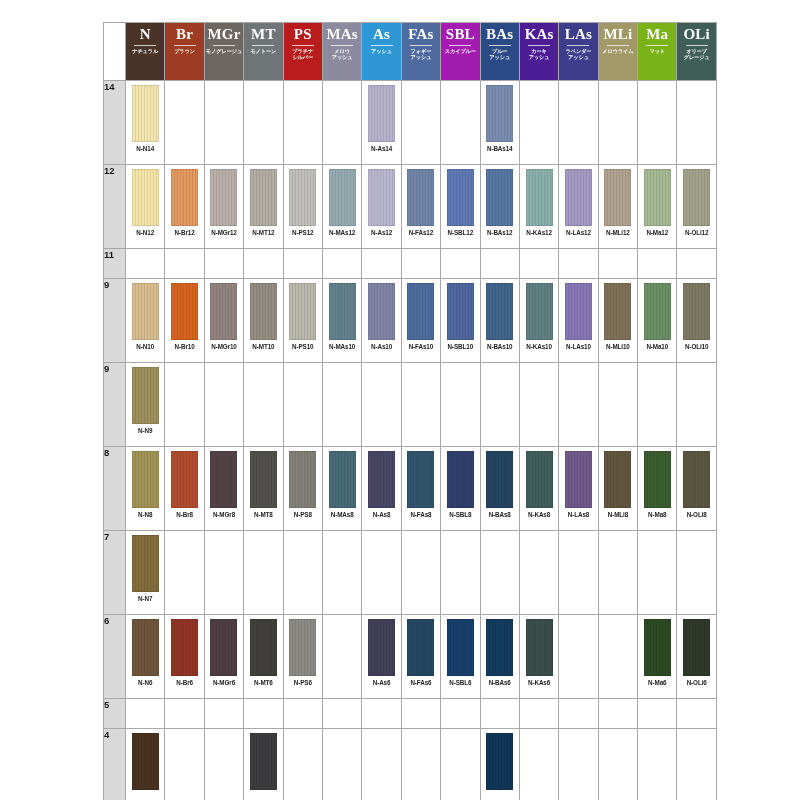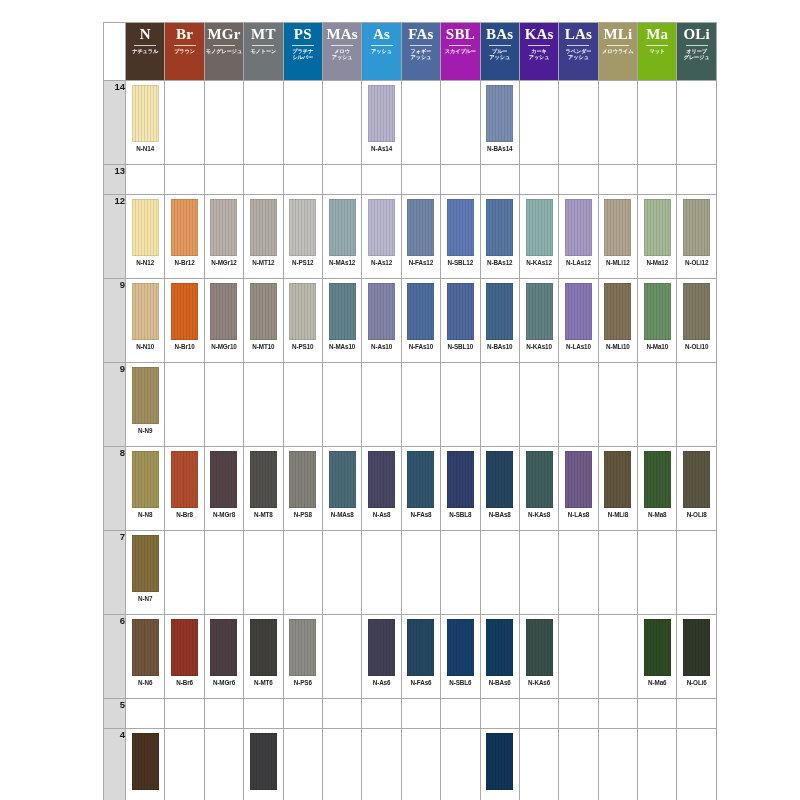--- a/index.html
+++ b/index.html
@@ -83,21 +83,21 @@
     color: #ffffff;
     font-weight: bold;
     white-space: pre-line;
     text-align: center;
     letter-spacing: -0.1px;
   }
 
   
   td.lvl {
     background: #d9d9d9;
-    text-align: right;
+    text-align: left;
     vertical-align: middle;
     font-size: 9.5px;
     font-weight: bold;
     color: #1a1a1a;
     border-left: 1px solid #8c8c8c;
     border-right: 1px solid #8c8c8c;
     border-top: 1px solid #ffffff;
     border-bottom: 1px solid #ffffff;
   }
 
@@ -182,21 +182,21 @@
                 <div class="hdr-jp">モノグレージュ</div>
               </div>
             </th>
             <th class="hdr" style="background: rgb(111, 117, 119);">
               <div class="hdr-inner">
                 <div class="hdr-code">MT</div>
                 <div class="hdr-rule"></div>
                 <div class="hdr-jp">モノトーン</div>
               </div>
             </th>
-            <th class="hdr" style="background: #0369a1;">
+            <th class="hdr" style="background: #b91c1c;">
               <div class="hdr-inner">
                 <div class="hdr-code">PS</div>
                 <div class="hdr-rule"></div>
                 <div class="hdr-jp">プラチナ
 シルバー</div>
               </div>
             </th>
             <th class="hdr" style="background: rgb(139, 138, 158);">
               <div class="hdr-inner">
                 <div class="hdr-code">MAs</div>
@@ -302,38 +302,20 @@
                 <div class="swatch" style="height: 57px; background: repeating-linear-gradient(90deg, rgb(116, 134, 168) 0px, rgb(128, 147, 185) 1px, rgb(116, 134, 168) 2px, rgb(104, 121, 151) 3px);"></div>
                 <div class="sw-label">N-BAs14</div>
               </div>
             </td>
             <td class="cell empty"></td>
             <td class="cell empty"></td>
             <td class="cell empty"></td>
             <td class="cell empty"></td>
             <td class="cell empty"></td>
           </tr>
-          <tr class="r-short">
-            <td class="lvl">13</td>
-            <td class="cell empty"></td>
-            <td class="cell empty"></td>
-            <td class="cell empty"></td>
-            <td class="cell empty"></td>
-            <td class="cell empty"></td>
-            <td class="cell empty"></td>
-            <td class="cell empty"></td>
-            <td class="cell empty"></td>
-            <td class="cell empty"></td>
-            <td class="cell empty"></td>
-            <td class="cell empty"></td>
-            <td class="cell empty"></td>
-            <td class="cell empty"></td>
-            <td class="cell empty"></td>
-            <td class="cell empty"></td>
-          </tr>
           <tr class="r-tall">
             <td class="lvl">12</td>
             <td class="cell">
               <div class="cell-inner">
                 <div class="swatch" style="height: 57px; background: repeating-linear-gradient(90deg, rgb(234, 217, 160) 0px, rgb(255, 239, 176) 1px, rgb(234, 217, 160) 2px, rgb(211, 195, 144) 3px);"></div>
                 <div class="sw-label">N-N12</div>
               </div>
             </td>
             <td class="cell">
               <div class="cell-inner">
@@ -412,20 +394,38 @@
                 <div class="swatch" style="height: 57px; background: repeating-linear-gradient(90deg, rgb(156, 176, 141) 0px, rgb(172, 194, 155) 1px, rgb(156, 176, 141) 2px, rgb(140, 158, 127) 3px);"></div>
                 <div class="sw-label">N-Ma12</div>
               </div>
             </td>
             <td class="cell">
               <div class="cell-inner">
                 <div class="swatch" style="height: 57px; background: repeating-linear-gradient(90deg, rgb(155, 154, 132) 0px, rgb(171, 169, 145) 1px, rgb(155, 154, 132) 2px, rgb(140, 139, 119) 3px);"></div>
                 <div class="sw-label">N-OLi12</div>
               </div>
             </td>
+          </tr>
+          <tr class="r-short">
+            <td class="lvl">11</td>
+            <td class="cell empty"></td>
+            <td class="cell empty"></td>
+            <td class="cell empty"></td>
+            <td class="cell empty"></td>
+            <td class="cell empty"></td>
+            <td class="cell empty"></td>
+            <td class="cell empty"></td>
+            <td class="cell empty"></td>
+            <td class="cell empty"></td>
+            <td class="cell empty"></td>
+            <td class="cell empty"></td>
+            <td class="cell empty"></td>
+            <td class="cell empty"></td>
+            <td class="cell empty"></td>
+            <td class="cell empty"></td>
           </tr>
           <tr class="r-tall">
             <td class="lvl">9</td>
             <td class="cell">
               <div class="cell-inner">
                 <div class="swatch" style="height: 57px; background: repeating-linear-gradient(90deg, rgb(206, 180, 137) 0px, rgb(227, 198, 151) 1px, rgb(206, 180, 137) 2px, rgb(185, 162, 123) 3px);"></div>
                 <div class="sw-label">N-N10</div>
               </div>
             </td>
             <td class="cell">

